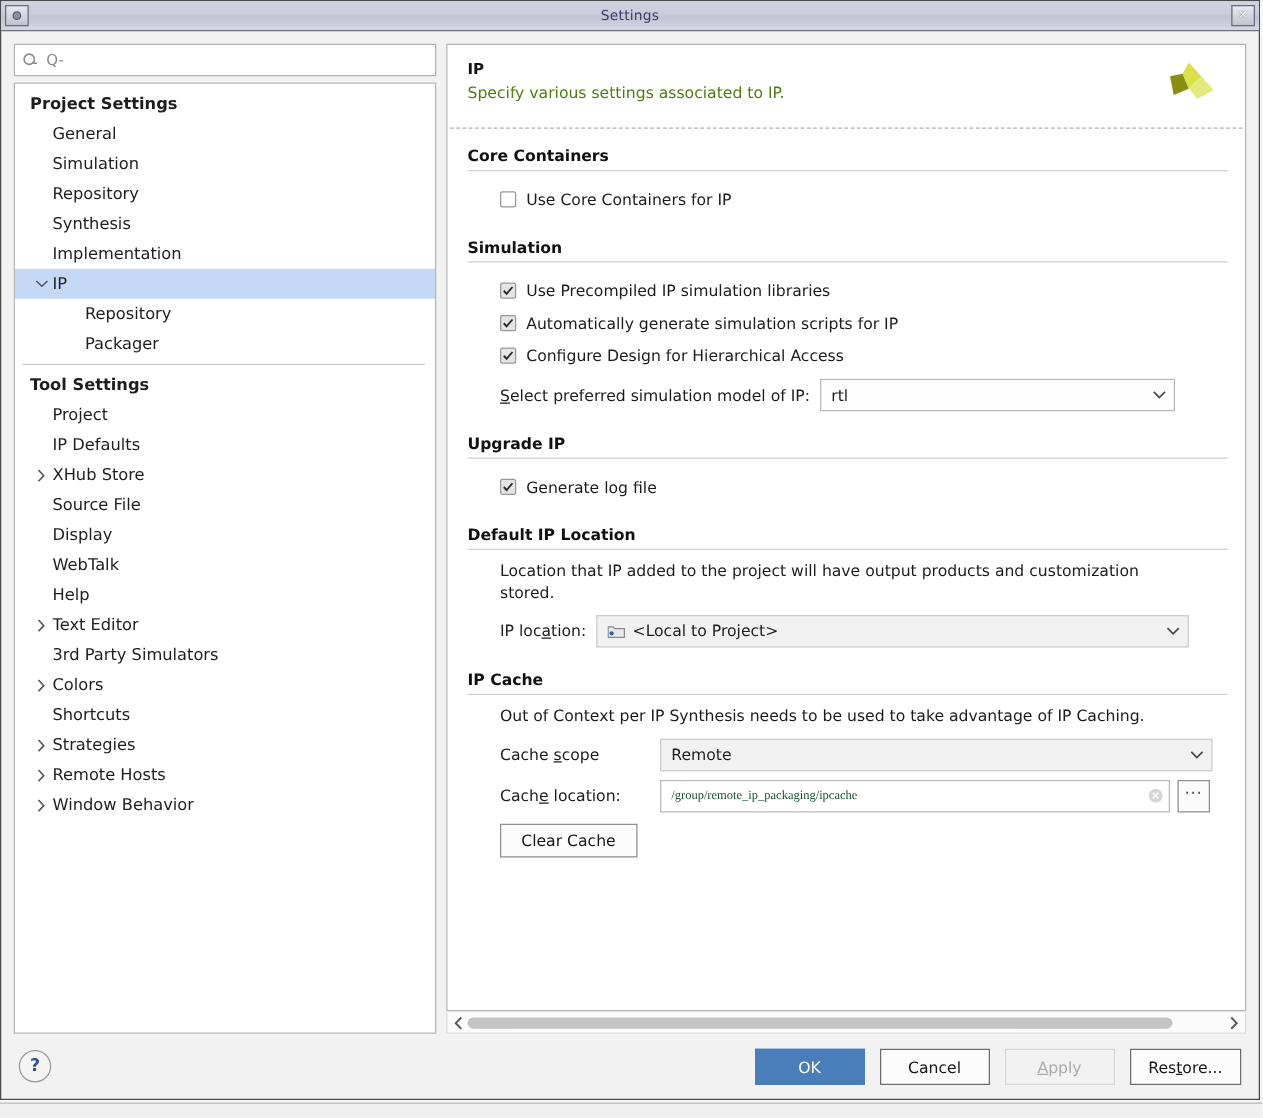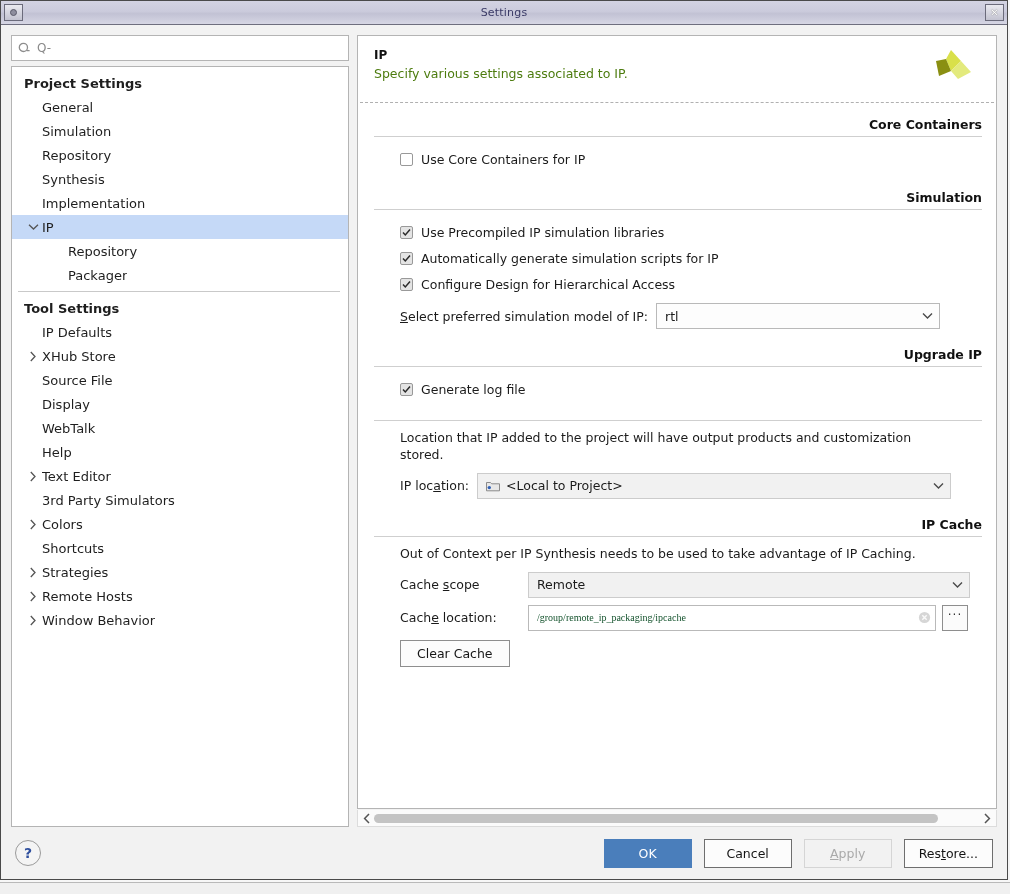--- a/index.html
+++ b/index.html
@@ -114,21 +114,21 @@
   #panel-title { font-size: 12px; font-weight: bold; color: #111; }
   #panel-sub { font-size: 12.5px; color: #4d7c0f; margin-top: 4px; }
   #brand-logo { width: 46px; height: 42px; margin-right: 6px; flex: 0 0 auto; }
   #head-divider {
     margin: 12px 2px 0 2px; height: 0;
     border-top: 1px dashed #b0b0b0;
   }
   #panel-scroll { flex: 1; overflow: hidden; padding: 0 14px 0 16px; }
 
   .section { margin-top: 14px; }
-  .section-title { font-size: 12.5px; font-weight: bold; color: #111; text-align: right; }
+  .section-title { font-size: 12.5px; font-weight: bold; color: #111; }
   .section-rule { height: 1px; background: #cfcfcf; margin-top: 4px; }
   .section-body { padding: 9px 0 4px 26px; }
 
   .cb-row { display: flex; align-items: center; height: 26px; font-size: 12.5px; color: #1b1b1b; }
   .cbox {
     width: 13px; height: 13px; min-width: 13px; margin-right: 8px;
     border: 1px solid #999; background: #ffffff; border-radius: 2px;
     display: flex; align-items: center; justify-content: center;
   }
   .cbox.checked { background: #e4e4e4; }
@@ -268,20 +268,23 @@
           </div>
           <div class="tree-row indent-2">
             <span class="lbl">Repository</span>
           </div>
           <div class="tree-row indent-2">
             <span class="lbl">Packager</span>
           </div>
           <div class="tree-sep"></div>
           <div class="tree-row group">
             <span class="lbl">Tool Settings</span>
+          </div>
+          <div class="tree-row indent-1">
+            <span class="lbl">Project</span>
           </div>
           <div class="tree-row indent-1">
             <span class="lbl">IP Defaults</span>
           </div>
           <div class="tree-row indent-tw">
             <span class="tw">
               <svg width="8" height="11" viewBox="0 0 8 11">
                 <path d="M1.8 1 L6 5.5 L1.8 10" fill="none" stroke="#555" stroke-width="1.3"></path>
               </svg>
             </span>
@@ -427,20 +430,21 @@
                   <svg width="9" height="9" viewBox="0 0 9 9">
                       <path d="M1 4.6 L3.3 7 L8 1.6" fill="none" stroke="#2a2a2a" stroke-width="1.5"></path>
                     </svg>
                 </span>
                 <span>Generate log file</span>
               </div>
             </div>
           </div>
 
           <div class="section">
+            <div class="section-title">Default IP Location</div>
             <div class="section-rule"></div>
             <div class="section-body" style="padding-left:26px;">
               <div class="desc">Location that IP added to the project will have output products and customization stored.</div>
               <div class="field-row" style="margin-top:9px;">
                 <span class="field-label"><span>IP loc</span><span class="mn">a</span><span>tion:</span></span>
                 <div class="combo flat" style="flex:1; margin-left:8px; max-width:474px;">
                   <svg width="14" height="12" viewBox="0 0 14 12" style="margin-right:6px;flex:0 0 auto;">
                     <path d="M0.5 2.5 h4 l1.2 1.3 h7.8 v7 h-13 z" fill="#e8e8e8" stroke="#8b8b8b" stroke-width="1"></path>
                     <circle cx="3.3" cy="7.6" r="1.7" fill="#2f5fb5"></circle>
                   </svg>

